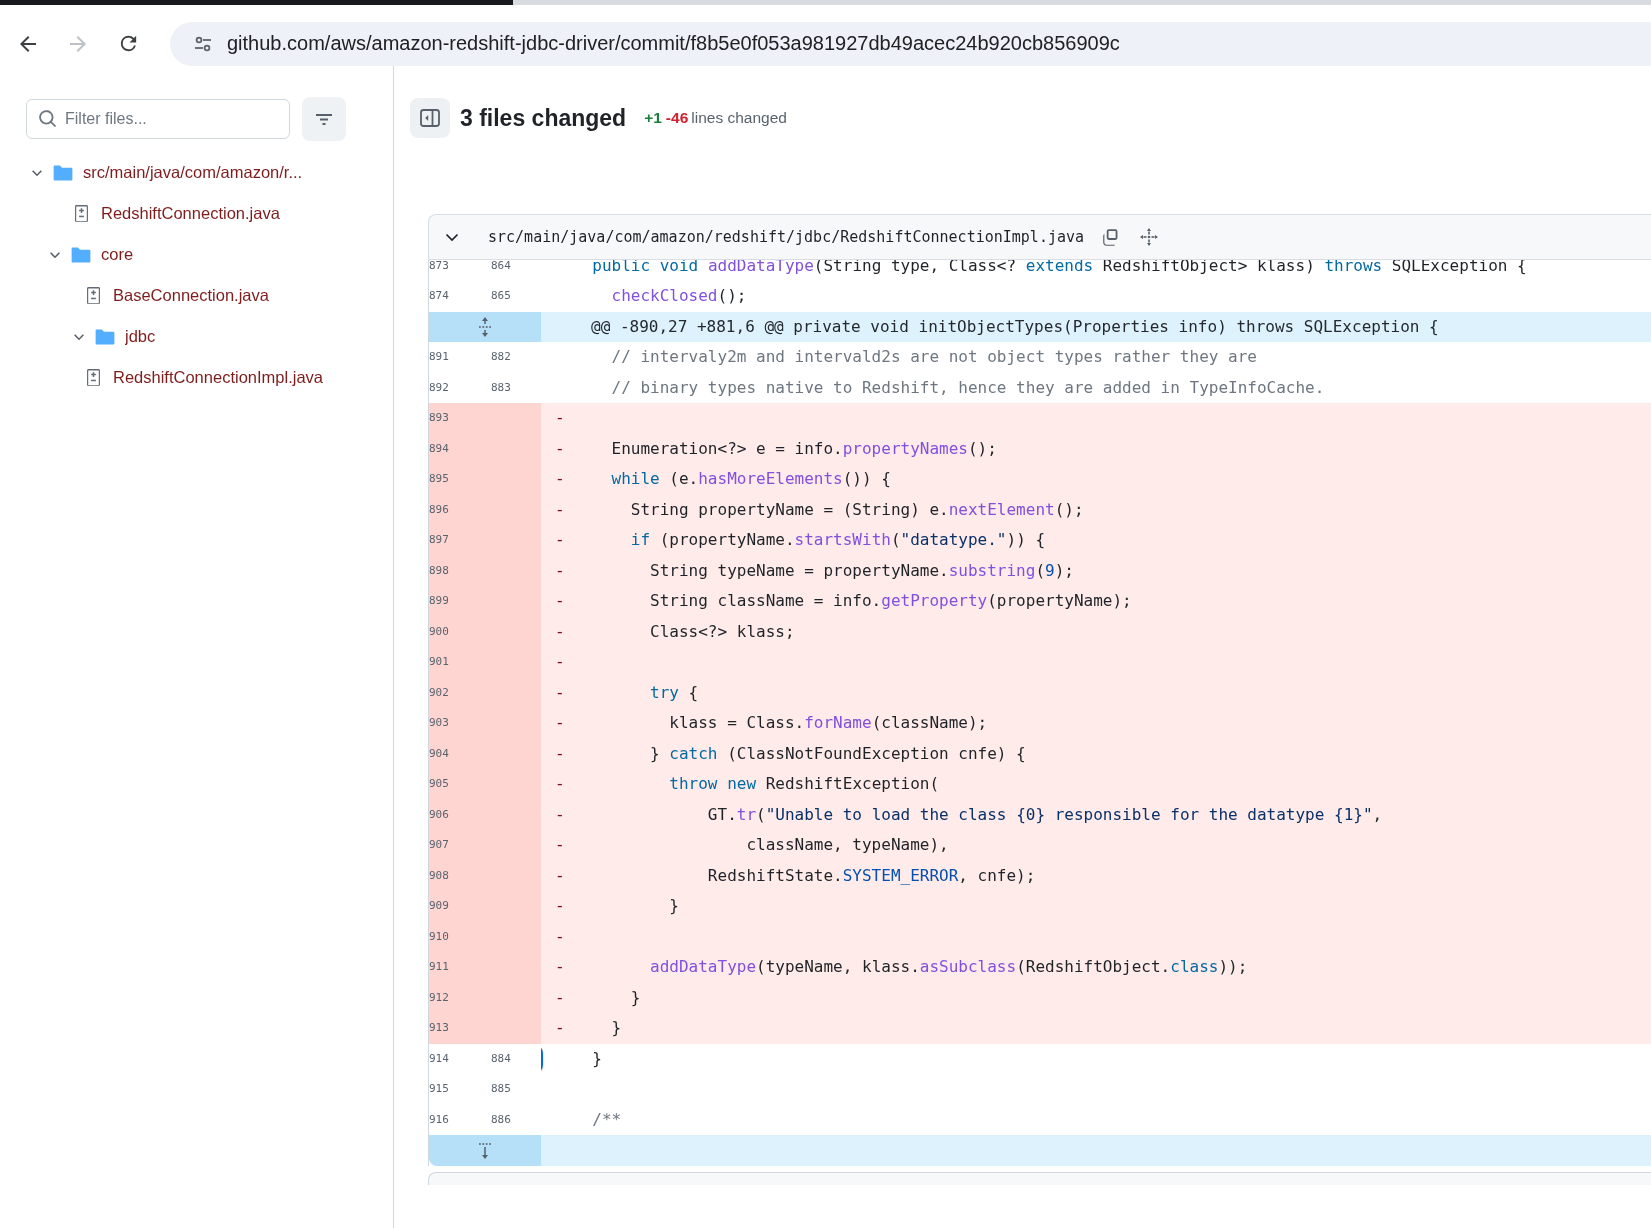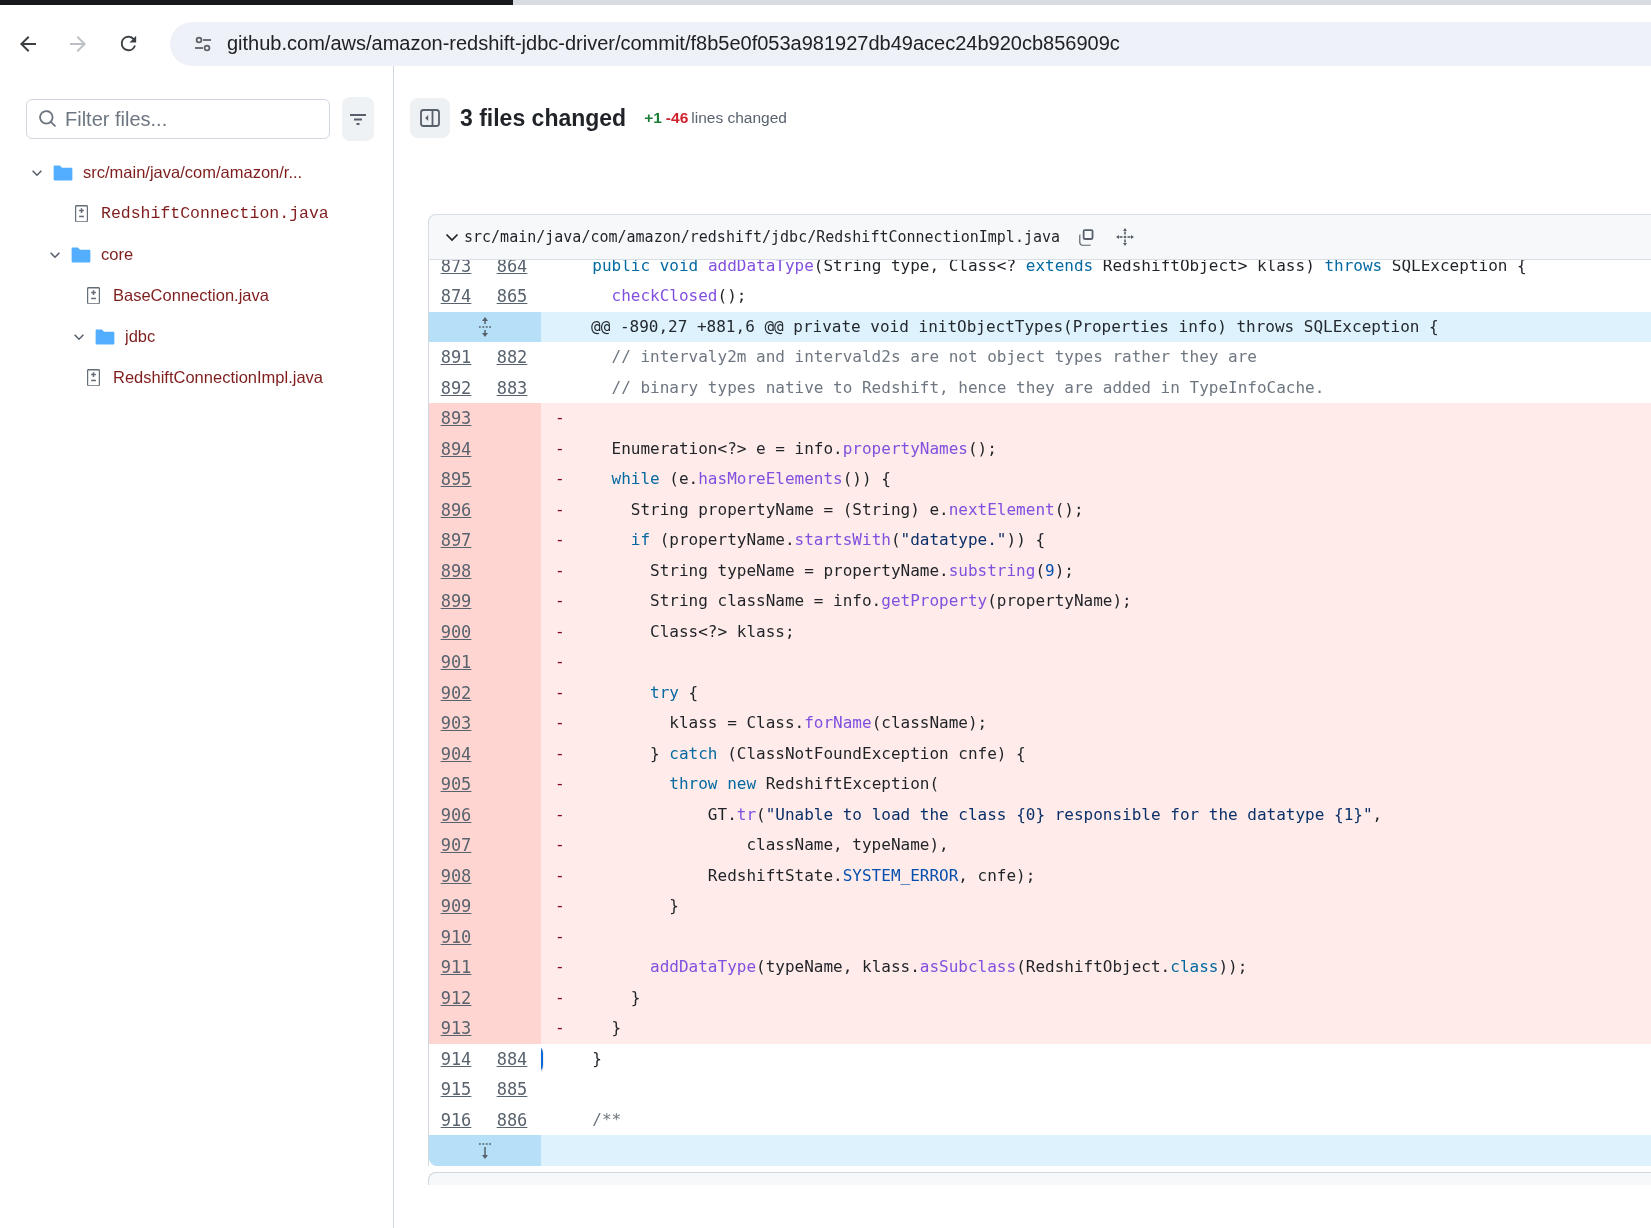--- a/index.html
+++ b/index.html
@@ -22,22 +22,22 @@
     display:flex;align-items:center;min-width:0;margin-right:-30px;
   }
   .site-icon{margin-left:16px;width:34px;height:34px;border-radius:50%;display:flex;align-items:center;justify-content:center;flex:0 0 auto;}
   .url-text{margin-left:7px;font-size:20px;color:#202124;white-space:nowrap;overflow:hidden;}
   
   .sidebar{position:absolute;top:66px;left:0;width:393px;bottom:0;border-right:1px solid #d0d7de;background:#fff;}
   .main{position:absolute;top:66px;left:394px;right:0;bottom:0;overflow:hidden;}
   
   .filter-row{position:absolute;top:31px;left:26px;right:24px;display:flex;align-items:center;}
   .filter-input{
-    width:304px;height:40px;box-sizing:border-box;border:1px solid #d0d7de;border-radius:6px;
-    padding:0 12px 0 38px;font-size:20px;color:#1f2328;background:#fff;outline:none;
+    width:264px;height:40px;box-sizing:border-box;border:1px solid #d0d7de;border-radius:6px;
+    padding:0 12px 0 38px;font-size:16px;color:#1f2328;background:#fff;outline:none;
     font-family:"Liberation Sans", sans-serif;
   }
   .filter-input::placeholder{color:#6e7781;}
   .filter-input-wrap{position:relative;}
   .filter-input-wrap .search-ic{position:absolute;left:12px;top:10px;}
   .filter-btn{
     margin-left:12px;width:44px;height:44px;border:none;background:#eff2f5;border-radius:8px;
     display:flex;align-items:center;justify-content:center;cursor:pointer;
   }
   .tree{position:absolute;top:86px;left:0;right:0;}
@@ -56,27 +56,27 @@
   .file-container{position:absolute;top:148px;left:34px;right:0;}
   .sliver{position:absolute;top:6px;left:0;right:0;height:6px;overflow:hidden;}
   .sliver .g{position:absolute;left:0;top:0;width:112px;height:6px;background:#ffd5d2;}
   .sliver .b{position:absolute;left:112px;top:0;right:0;height:6px;background:#ffebe9;}
   .sliver .dot{position:absolute;top:1px;width:3px;height:3px;background:#3a4149;border-radius:1px;}
   .file-header{
     position:relative;height:46px;background:#f6f8fa;border:1px solid #d8dee4;border-right:none;
     border-top-left-radius:8px;display:flex;align-items:center;box-sizing:border-box;
   }
   .fh-chev{margin-left:15px;display:flex;}
-  .file-path{margin-left:4px;font-family:"DejaVu Sans Mono", monospace;font-size:15px;color:#1f2328;}
+  .file-path{margin-left:28px;font-family:"DejaVu Sans Mono", monospace;font-size:15px;color:#1f2328;}
   .fh-ic{margin-left:18px;display:flex;cursor:pointer;}
   .diff-body{border-left:1px solid #d0d7de;overflow:hidden;background:#fff;}
   .drow{display:grid;grid-template-columns:62px 50px 1fr;height:30.5px;font-family:"DejaVu Sans Mono", monospace;}
   .drow.partial{height:21px;overflow:hidden;}
   .drow.partial > *{margin-top:-9.5px;}
-  .numcell{font-size:17px;color:#59636e;text-align:center;padding-right:8px;line-height:30.5px;box-sizing:border-box;cursor:pointer;text-decoration:underline;}
+  .numcell{font-size:11px;color:#59636e;text-align:left;padding-right:8px;line-height:30.5px;box-sizing:border-box;cursor:pointer;}
   .codecell{position:relative;line-height:30.5px;font-size:16px;color:#1f2328;white-space:pre;overflow:hidden;}
   .codecell .marker{position:absolute;left:14px;top:0;color:#82071e;}
   .codecell .txt{display:block;padding-left:32px;}
   .drow.del .numcell{background:#ffd5d2;}
   .drow.del .codecell{background:#ffebe9;}
   .drow.hunk .gcell{grid-column:1/3;background:#b6e0f8;display:flex;align-items:center;justify-content:center;cursor:pointer;}
   .drow.hunk .codecell{background:#ddf2fd;}
   .drow.hunk .txt{padding-left:50px;}
   .drow.expander{height:31px;}
   .drow.expander .gcell{grid-column:1/3;background:#b6e0f8;display:flex;align-items:center;justify-content:center;border-bottom-left-radius:8px;cursor:pointer;}
@@ -160,21 +160,21 @@
             <path d="M3 5.5 8 10.5 13 5.5" fill="none" stroke="#57606a" stroke-width="1.8"></path>
           </svg>
         </span>
         <span class="t-icon">
           <svg width="20" height="18" viewBox="0 0 16 14">
             <path d="M1.5 1h4l1.7 1.8h7.3c.55 0 1 .45 1 1V12c0 .55-.45 1-1 1h-13c-.55 0-1-.45-1-1V2c0-.55.45-1 1-1z" fill="#54aeff"></path>
           </svg>
         </span>
         <span class="tree-label">src/main/java/com/amazon/r...</span>
       </div>
-      <div class="tree-row" style="padding-left: 72px; font-family: Liberation Mono, monospace;">
+      <div class="tree-row" style="padding-left: 72px;">
         <span class="t-icon">
           <svg width="19" height="19" viewBox="0 0 16 16">
             <path d="M3.75 0.8h8.5c.66 0 1.2.54 1.2 1.2v12c0 .66-.54 1.2-1.2 1.2h-8.5c-.66 0-1.2-.54-1.2-1.2V2c0-.66.54-1.2 1.2-1.2zm0 1.4a0.2 0.2 0 0 0-.2.2v12c0 .11.09.2.2.2h8.5a0.2 0.2 0 0 0 .2-.2V2.2a0.2 0.2 0 0 0-.2-.2h-8.5z" fill="#636c76"></path>
             <path d="M8 3.5v4M6 5.5h4" stroke="#636c76" stroke-width="1.3"></path>
             <path d="M6 10.5h4" stroke="#636c76" stroke-width="1.3"></path>
           </svg>
         </span>
         <span class="tree-label">RedshiftConnection.java</span>
       </div>
       <div class="tree-row" style="padding-left: 48px;">

